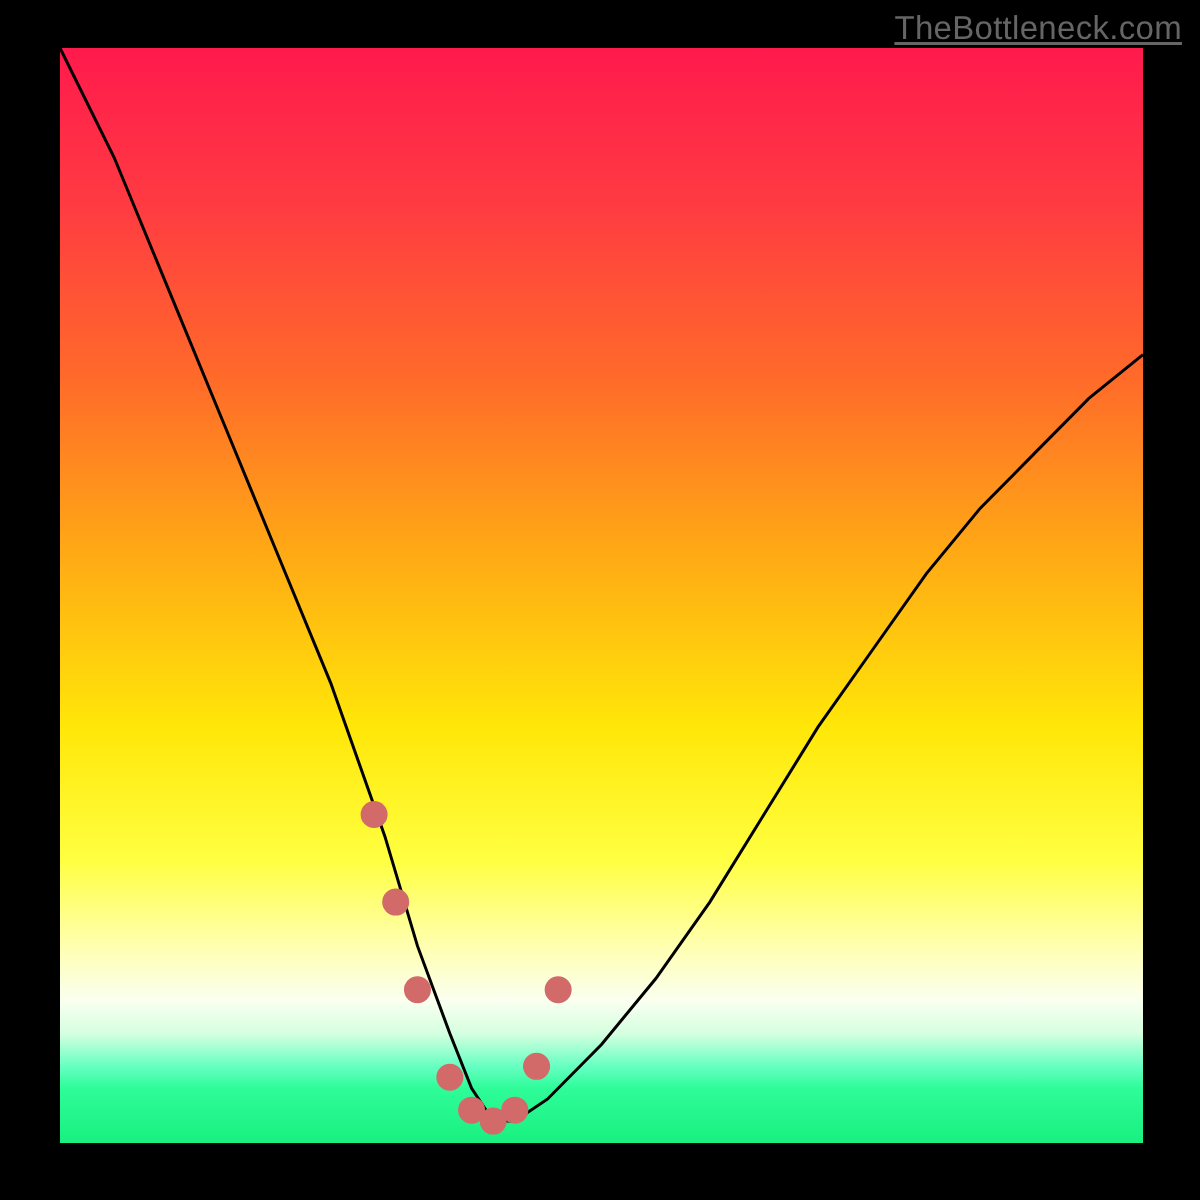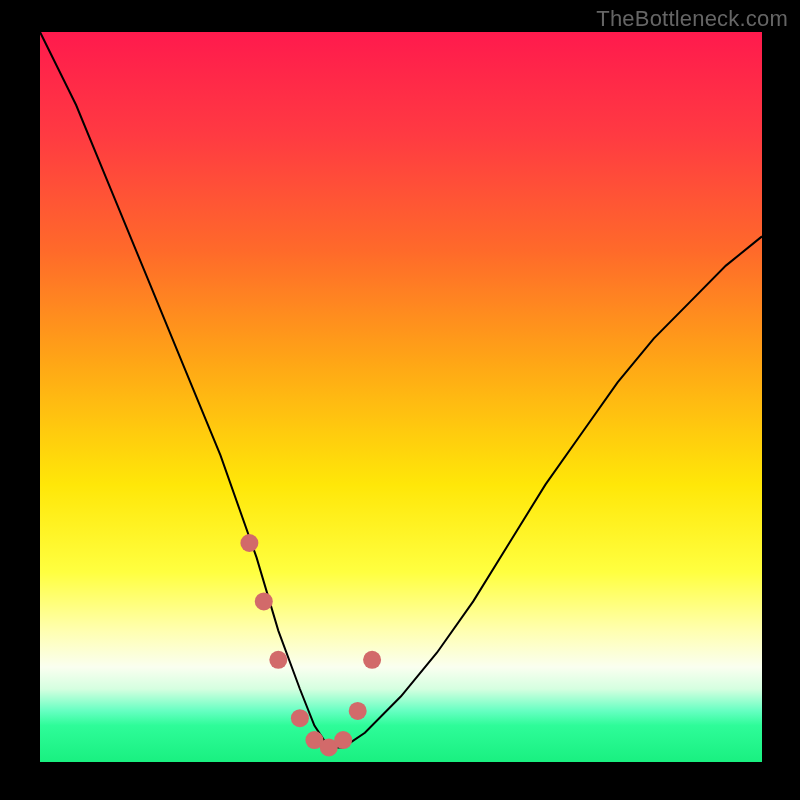--- a/index.html
+++ b/index.html
@@ -12,20 +12,21 @@
     font-family: Arial, sans-serif;
   }
   .watermark {
     position: absolute;
     top: 6px;
     right: 12px;
     color: #656565;
     font-size: 22px;
     letter-spacing: 0.2px;
     z-index: 10;
+    text-decoration: underline;
   }
   .plot-area {
     position: absolute;
     left: 40px;
     top: 32px;
     width: 722px;
     height: 730px;
     background: linear-gradient(to bottom,
       #ff1a4d 0%,
       #ff3a42 14%,

